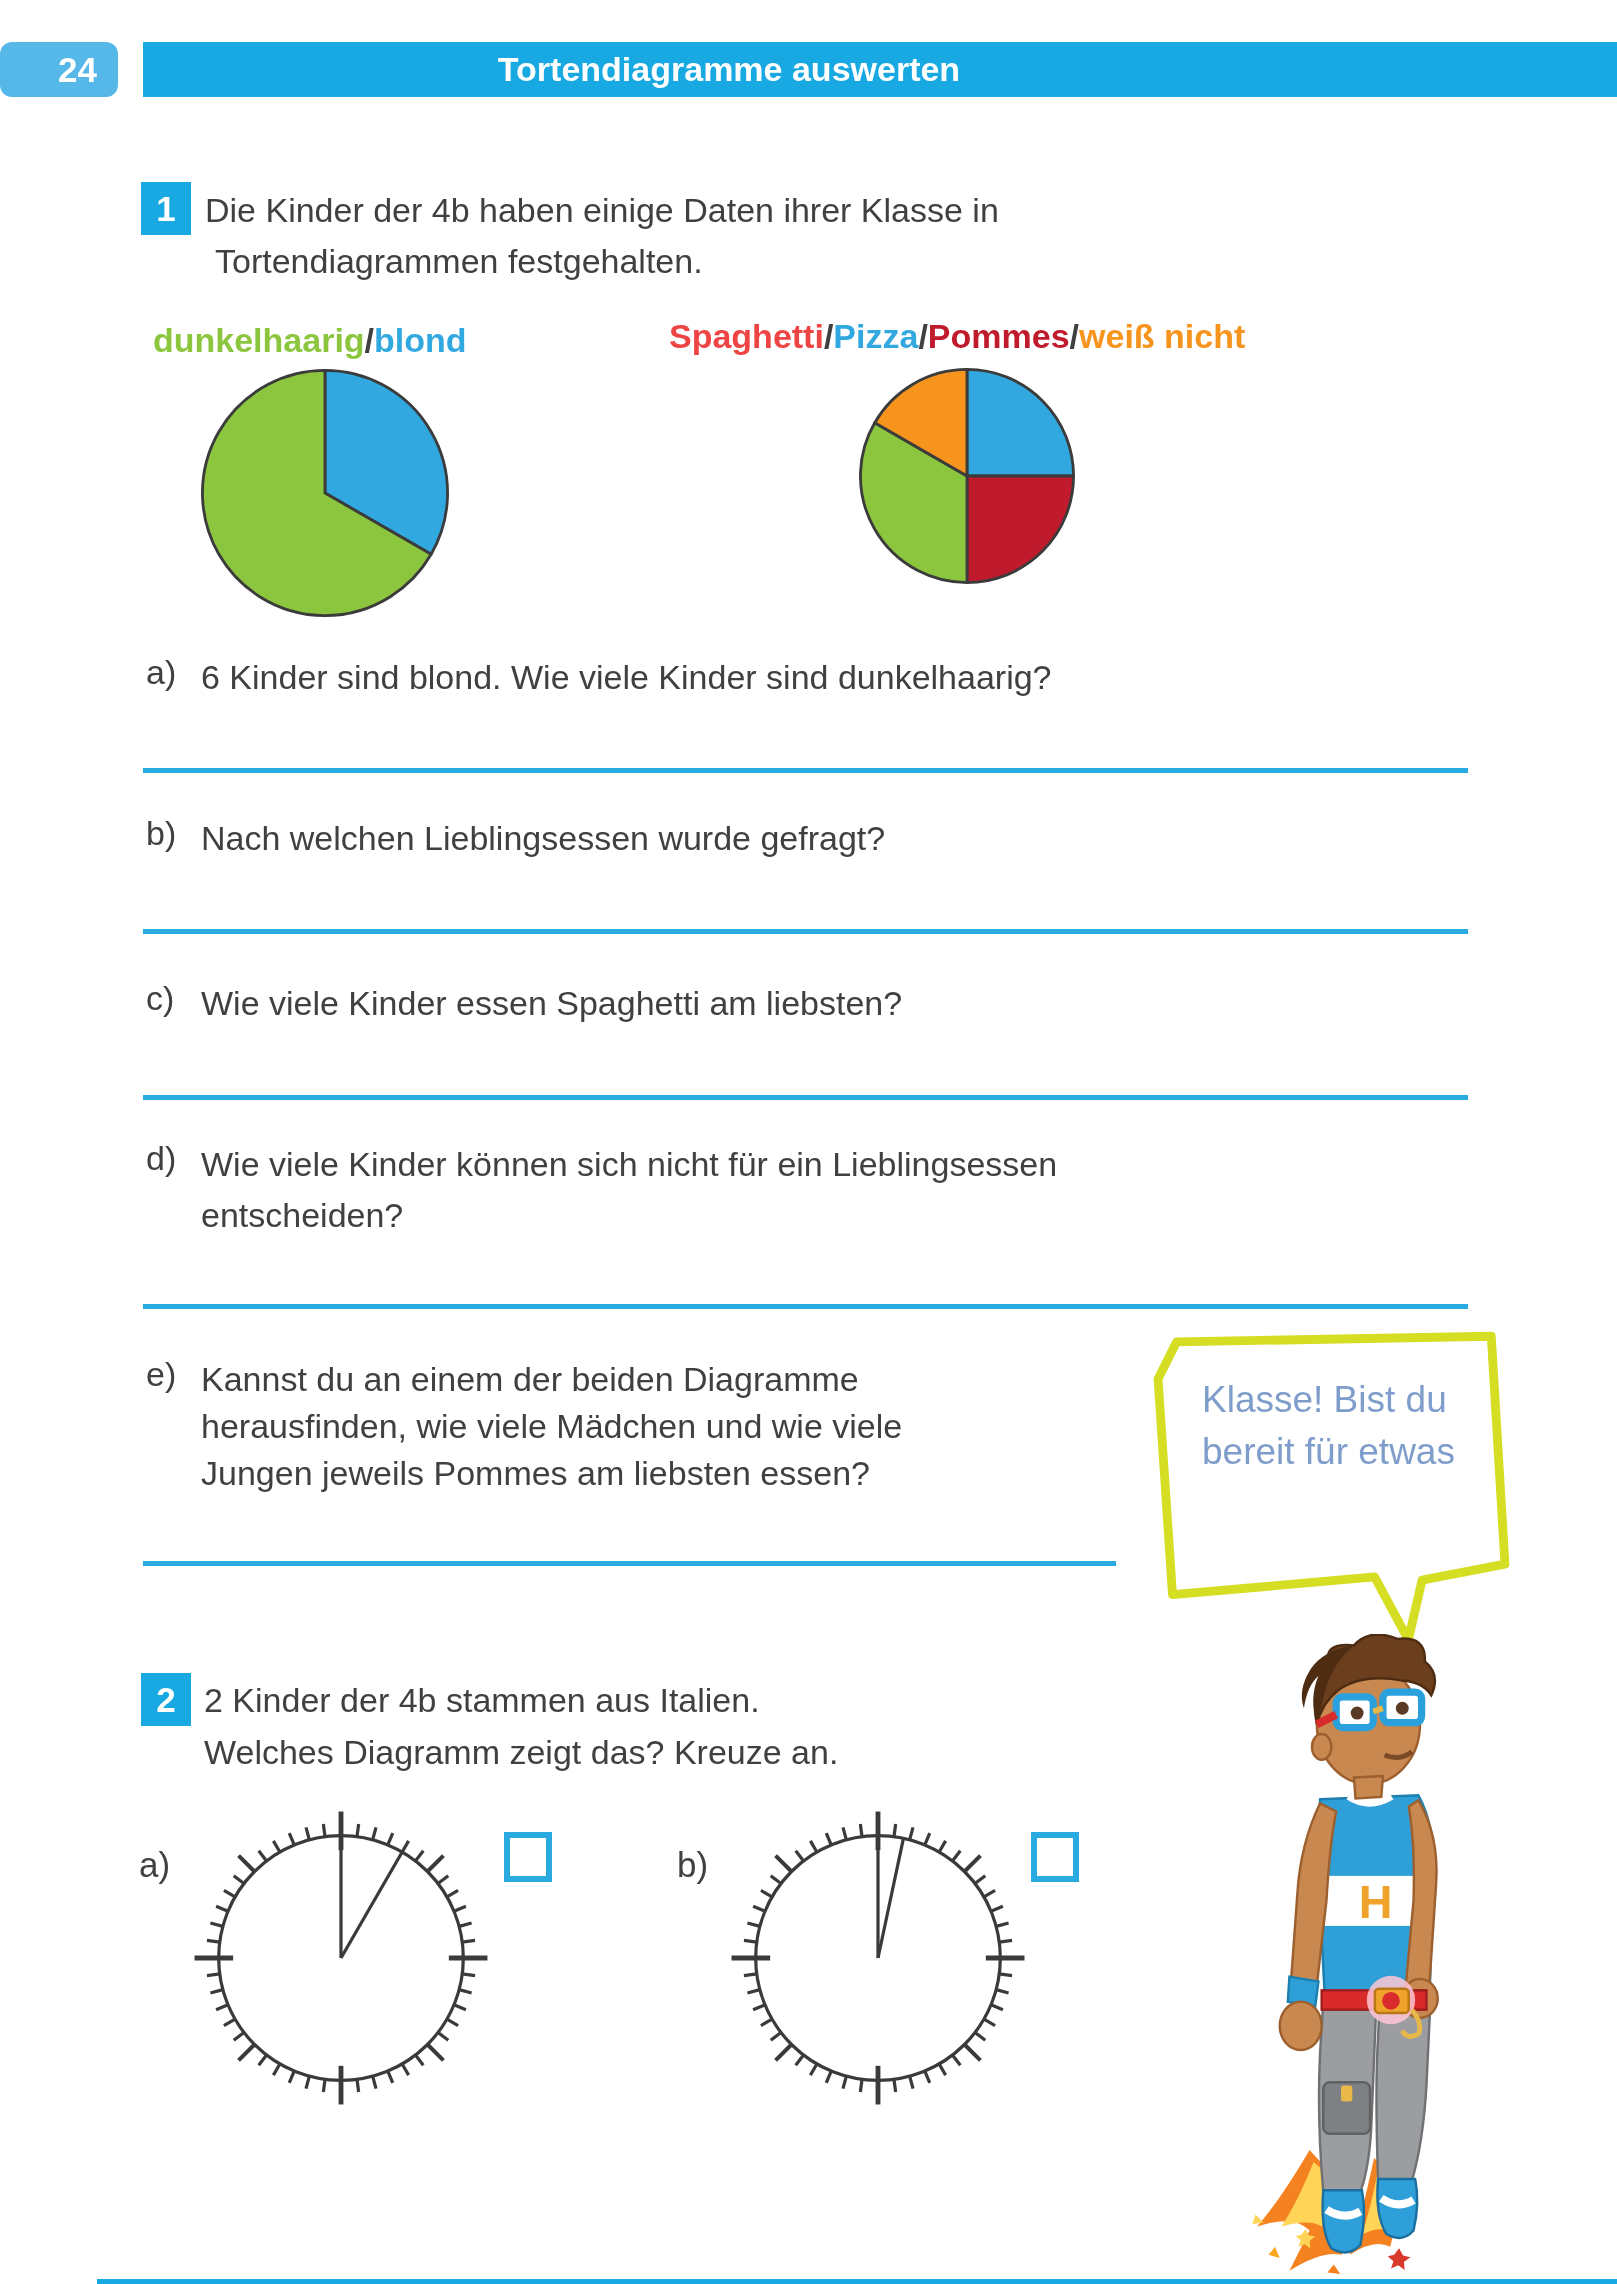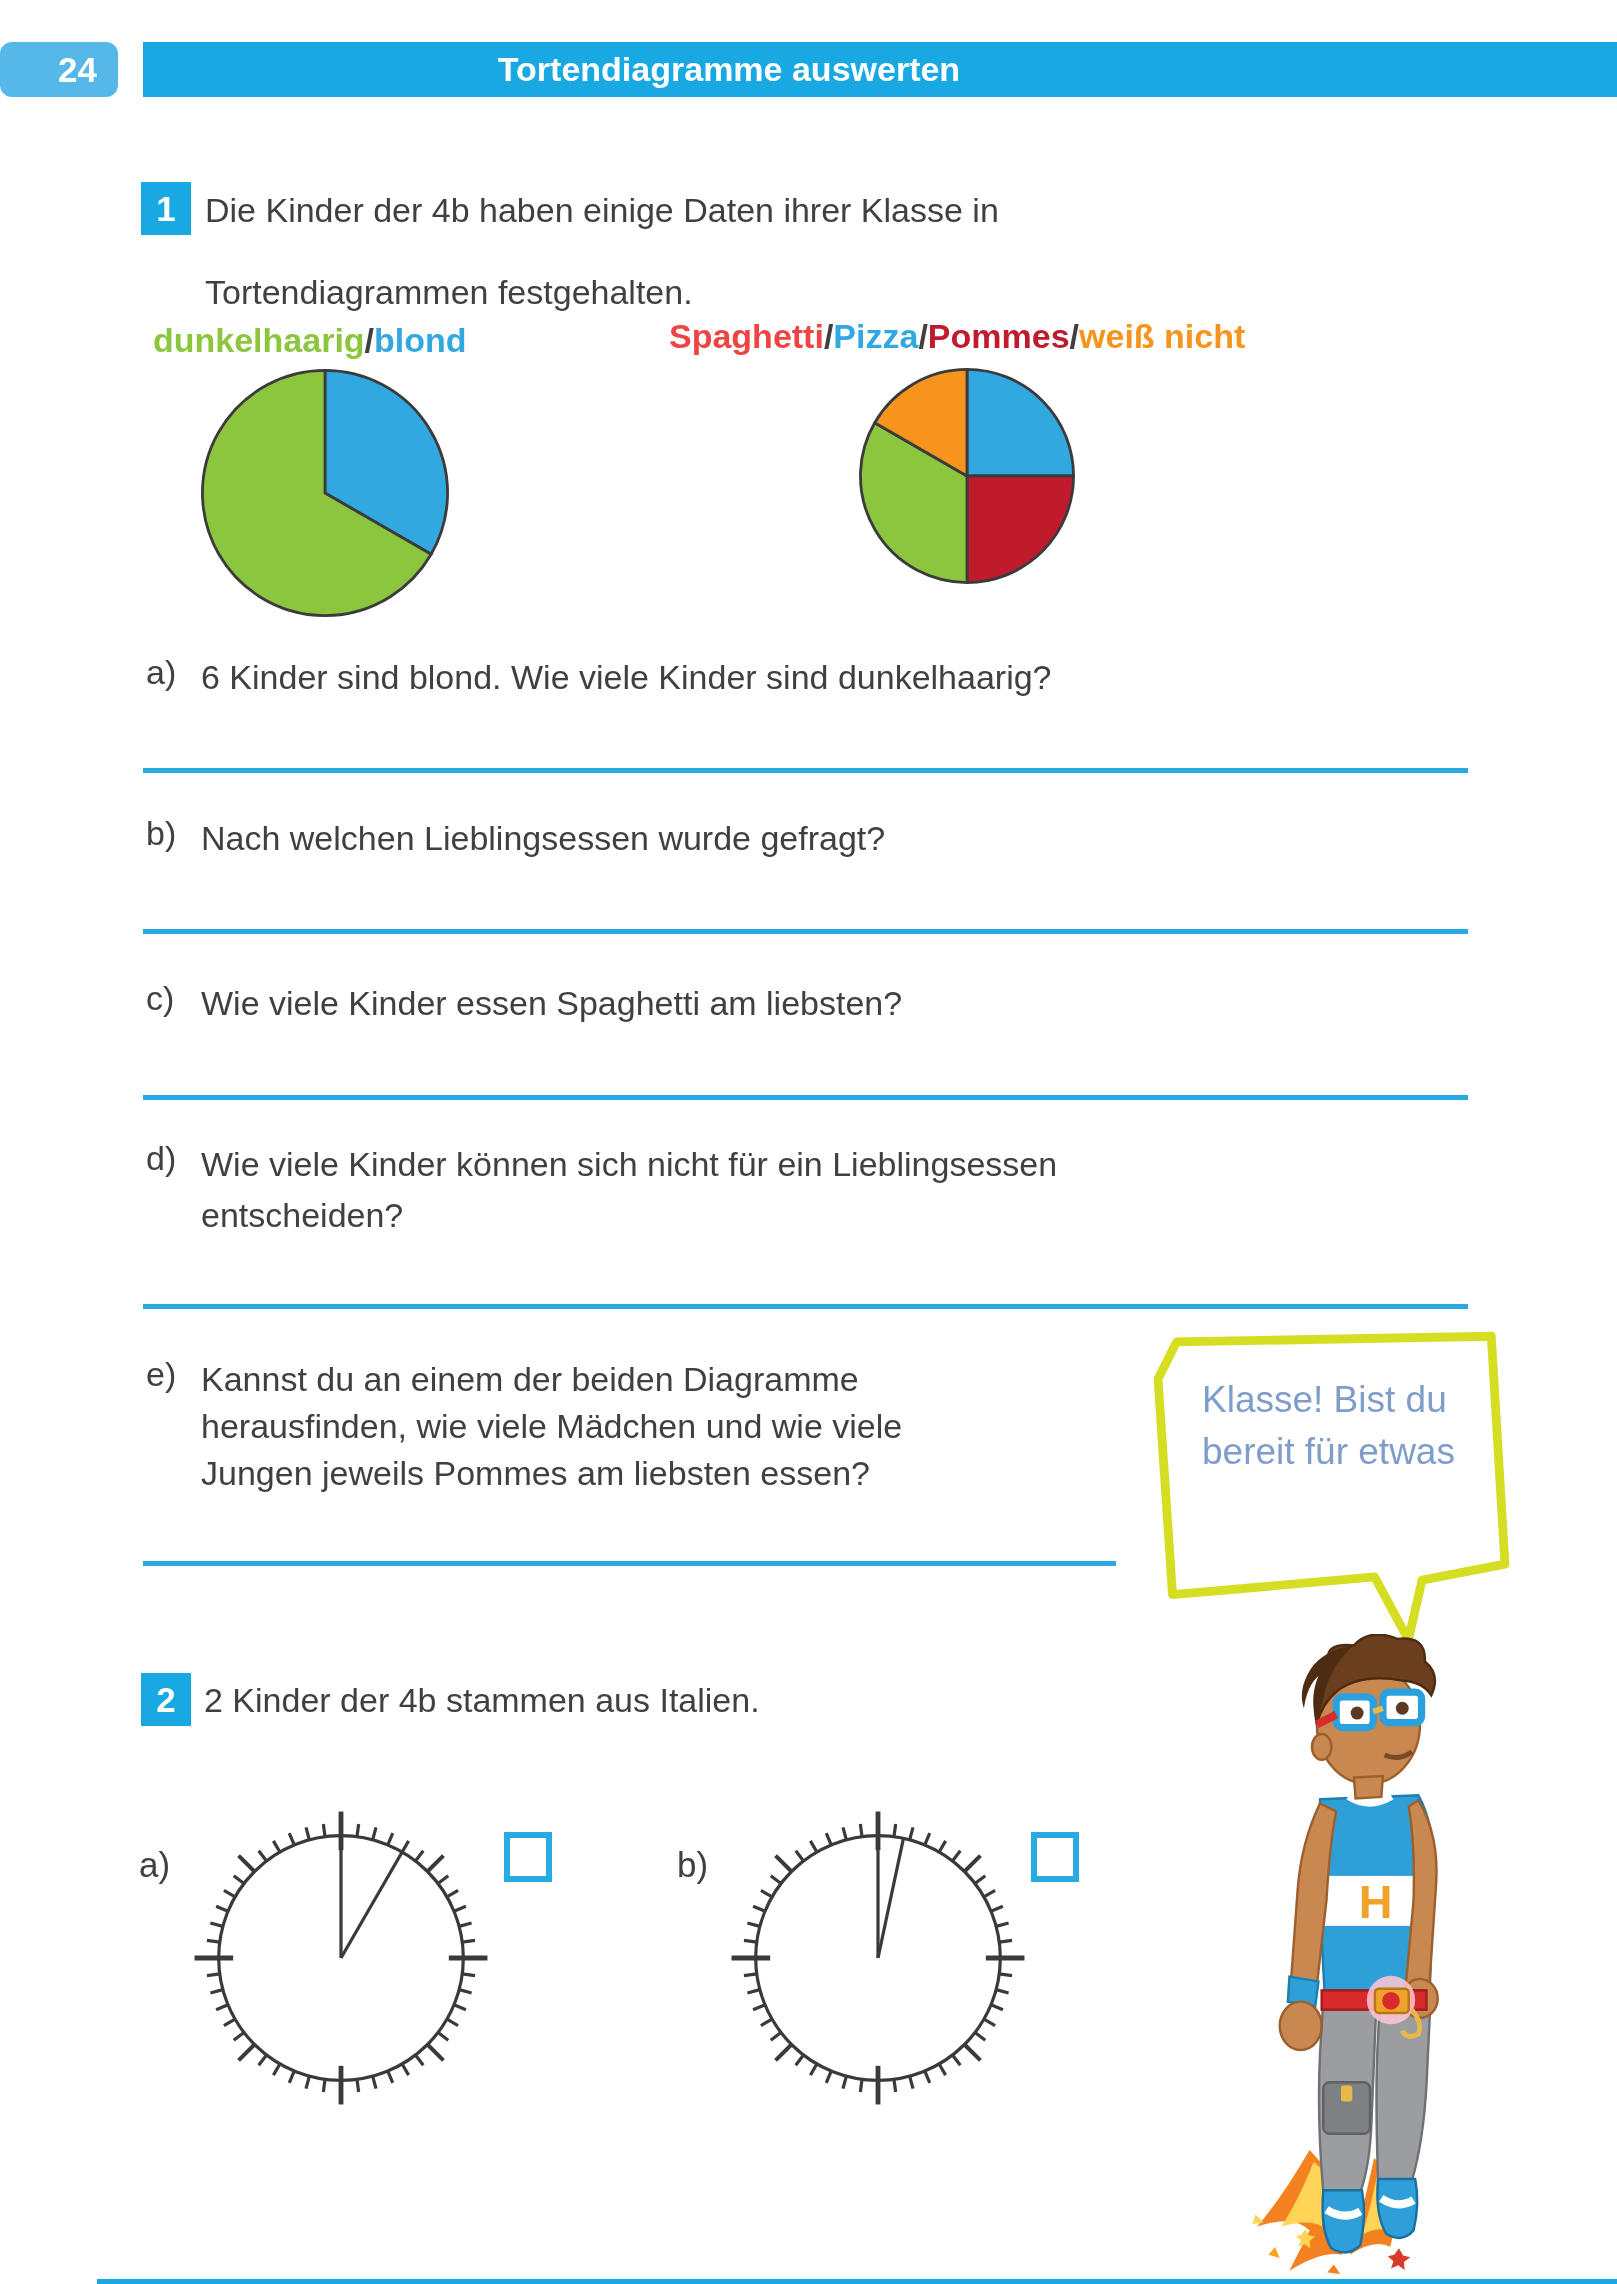--- a/index.html
+++ b/index.html
@@ -29,21 +29,21 @@
 <body>
 
 <div id="page">
 
   <div class="abs" id="page-badge">24</div>
   <div class="abs" id="header-bar"></div>
   <div class="abs" id="header-title">Tortendiagramme auswerten</div>
 
   <div class="abs tasknum" style="left:141px;top:182px;">1</div>
   <div class="abs bodytext" style="left:205px;top:184px;">Die Kinder der 4b haben einige Daten ihrer Klasse in</div>
-  <div class="abs bodytext" style="left:205px;top:235px;margin-top:31px;">Tortendiagrammen festgehalten.</div>
+  <div class="abs bodytext" style="left:215px;top:235px;">Tortendiagrammen festgehalten.</div>
 
   <div class="abs legend" style="left:153px;top:321px;">
     <span style="color: rgb(140, 198, 62);">dunkelhaarig</span><span class="slash">/</span><span style="color: rgb(49, 168, 224);">blond</span>
   </div>
   <div class="abs legend" style="left:669px;top:317px;">
     <span style="color: #ef4444;">Spaghetti</span><span class="slash">/</span><span style="color: rgb(49, 168, 224);">Pizza</span><span class="slash">/</span><span style="color: rgb(192, 27, 45);">Pommes</span><span class="slash">/</span><span style="color: rgb(247, 148, 29);">weiß nicht</span>
   </div>
 
   <svg class="abs" style="left:196px;top:364px;" width="258" height="258" viewBox="0 0 320 320">
       <path d="M 160 160 L 160 8 A 152 152 0 0 1 291.6358613752347 235.99999999999997 Z" fill="#31a8e0" stroke="#3b3b3b" stroke-width="3.5" stroke-linejoin="round"></path>
@@ -153,20 +153,21 @@
         <circle cx="154" cy="98" r="8" fill="#5a3a22"></circle>
         <circle cx="210" cy="92" r="8" fill="#5a3a22"></circle>
       </g>
       <path d="M 188 150 Q 206 158 222 146" stroke="#7a4a26" stroke-width="6" fill="none"></path>
       <path d="M 150 178 L 186 176 L 184 202 L 152 204 Z" fill="#c98850" stroke="#9c5f2e" stroke-width="3"></path>
     </g>
   </svg>
 
   <div class="abs tasknum" style="left:141px;top:1673px;">2</div>
   <div class="abs bodytext" style="left:204px;top:1674px;">2 Kinder der 4b stammen aus Italien.</div>
+  <div class="abs bodytext" style="left:204px;top:1726px;">Welches Diagramm zeigt das? Kreuze an.</div>
 
   <div class="abs qletter" style="left:139px;top:1845px;font-size:35px;">a)</div>
   <svg class="abs" style="left:172px;top:1789px;" width="338" height="338" viewBox="0 0 420 420">
       <circle cx="210" cy="210" r="152" fill="#ffffff" stroke="#3a3a3a" stroke-width="4"></circle>
       <line x1="210" y1="76" x2="210" y2="28" stroke="#3a3a3a" stroke-width="6"></line>
       <line x1="229.83998121744784" y1="59.30038107118082" x2="231.92840029296866" y2="43.43726328919985" stroke="#3a3a3a" stroke-width="4"></line>
       <line x1="249.34049485558316" y1="63.17927440406163" x2="253.48159957722348" y2="47.72446118343652" stroke="#3a3a3a" stroke-width="4"></line>
       <line x1="268.16788171949366" y1="69.5703110582844" x2="274.29081663733507" y2="54.788238538103826" stroke="#3a3a3a" stroke-width="4"></line>
       <line x1="286" y1="78.3641386247653" x2="294" y2="64.5077321642143" stroke="#3a3a3a" stroke-width="4"></line>
       <line x1="302.53173720932557" y1="89.41029227573226" x2="312.2719200734651" y2="76.71663883107249" stroke="#3a3a3a" stroke-width="4"></line>

